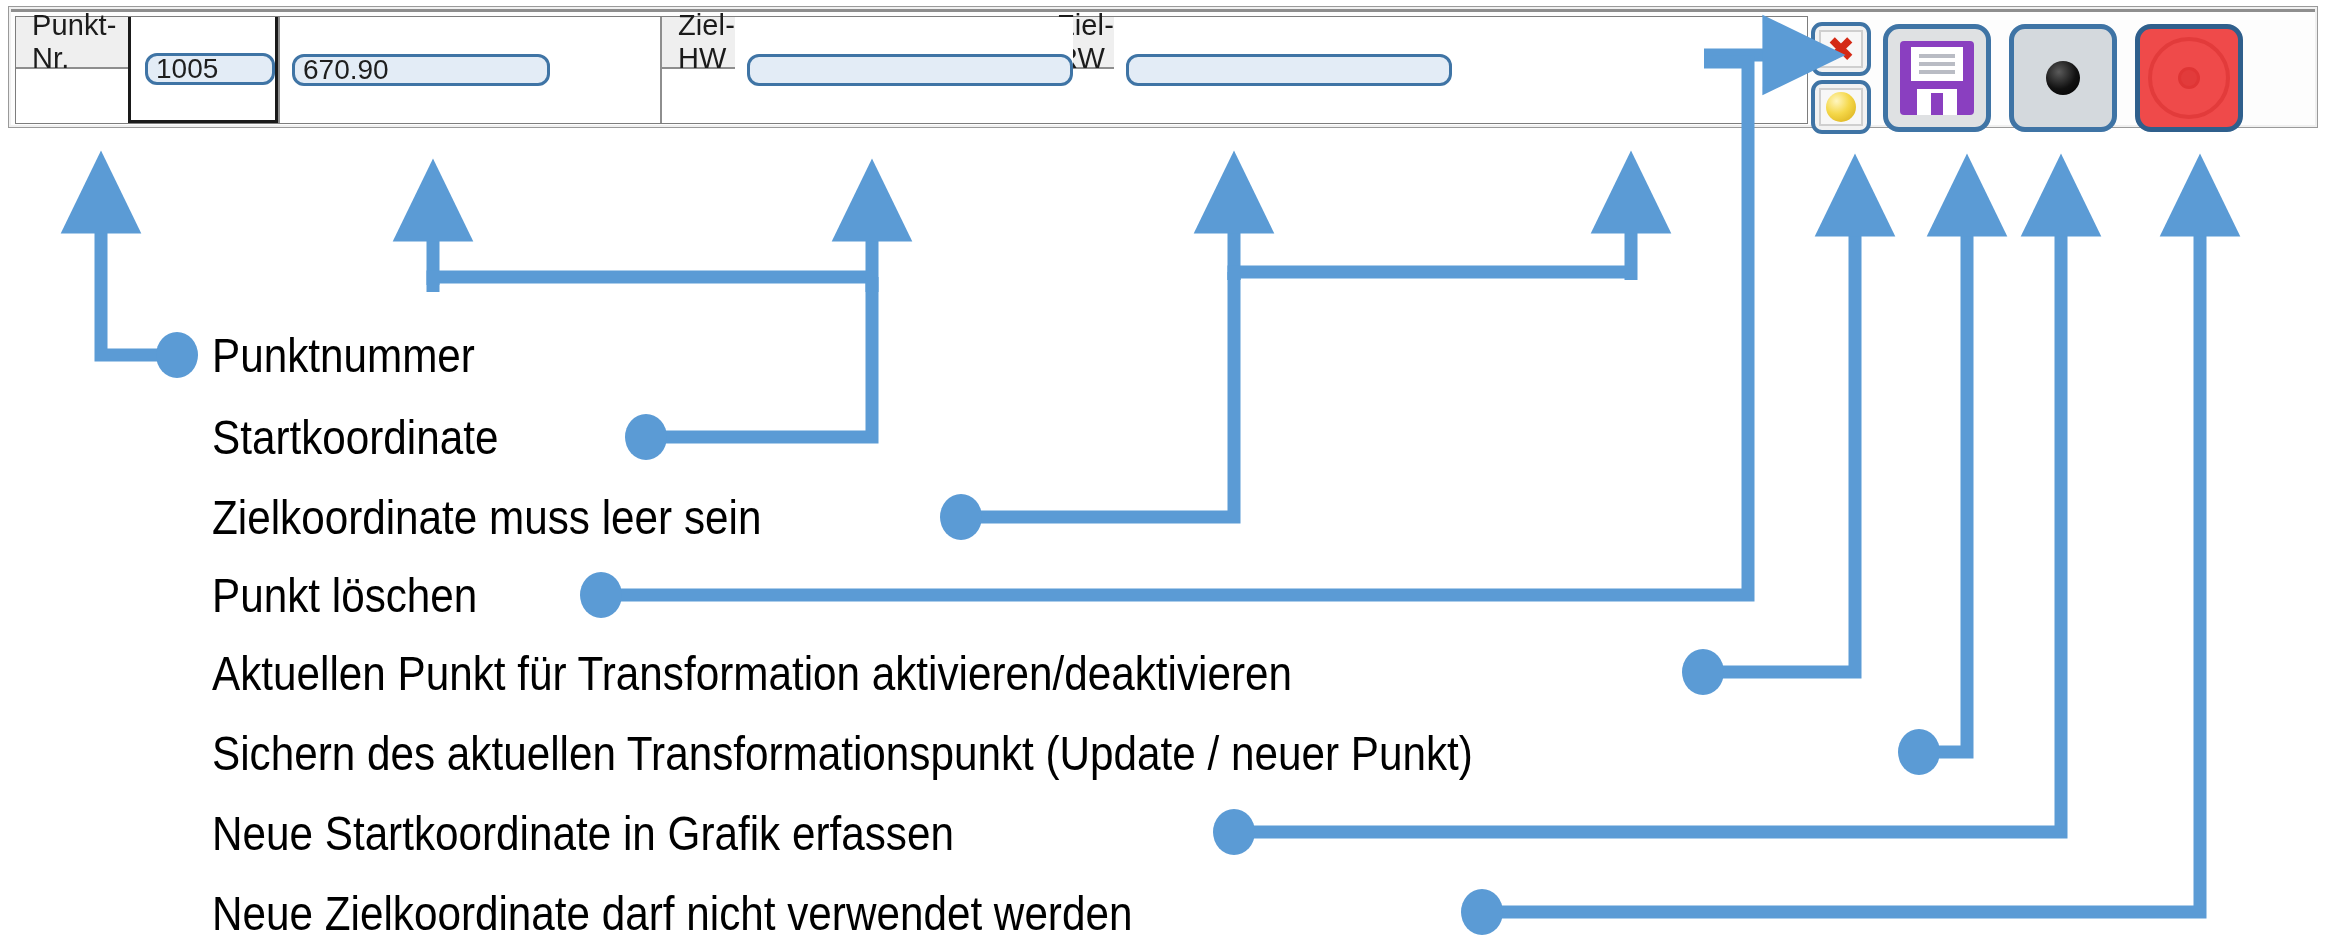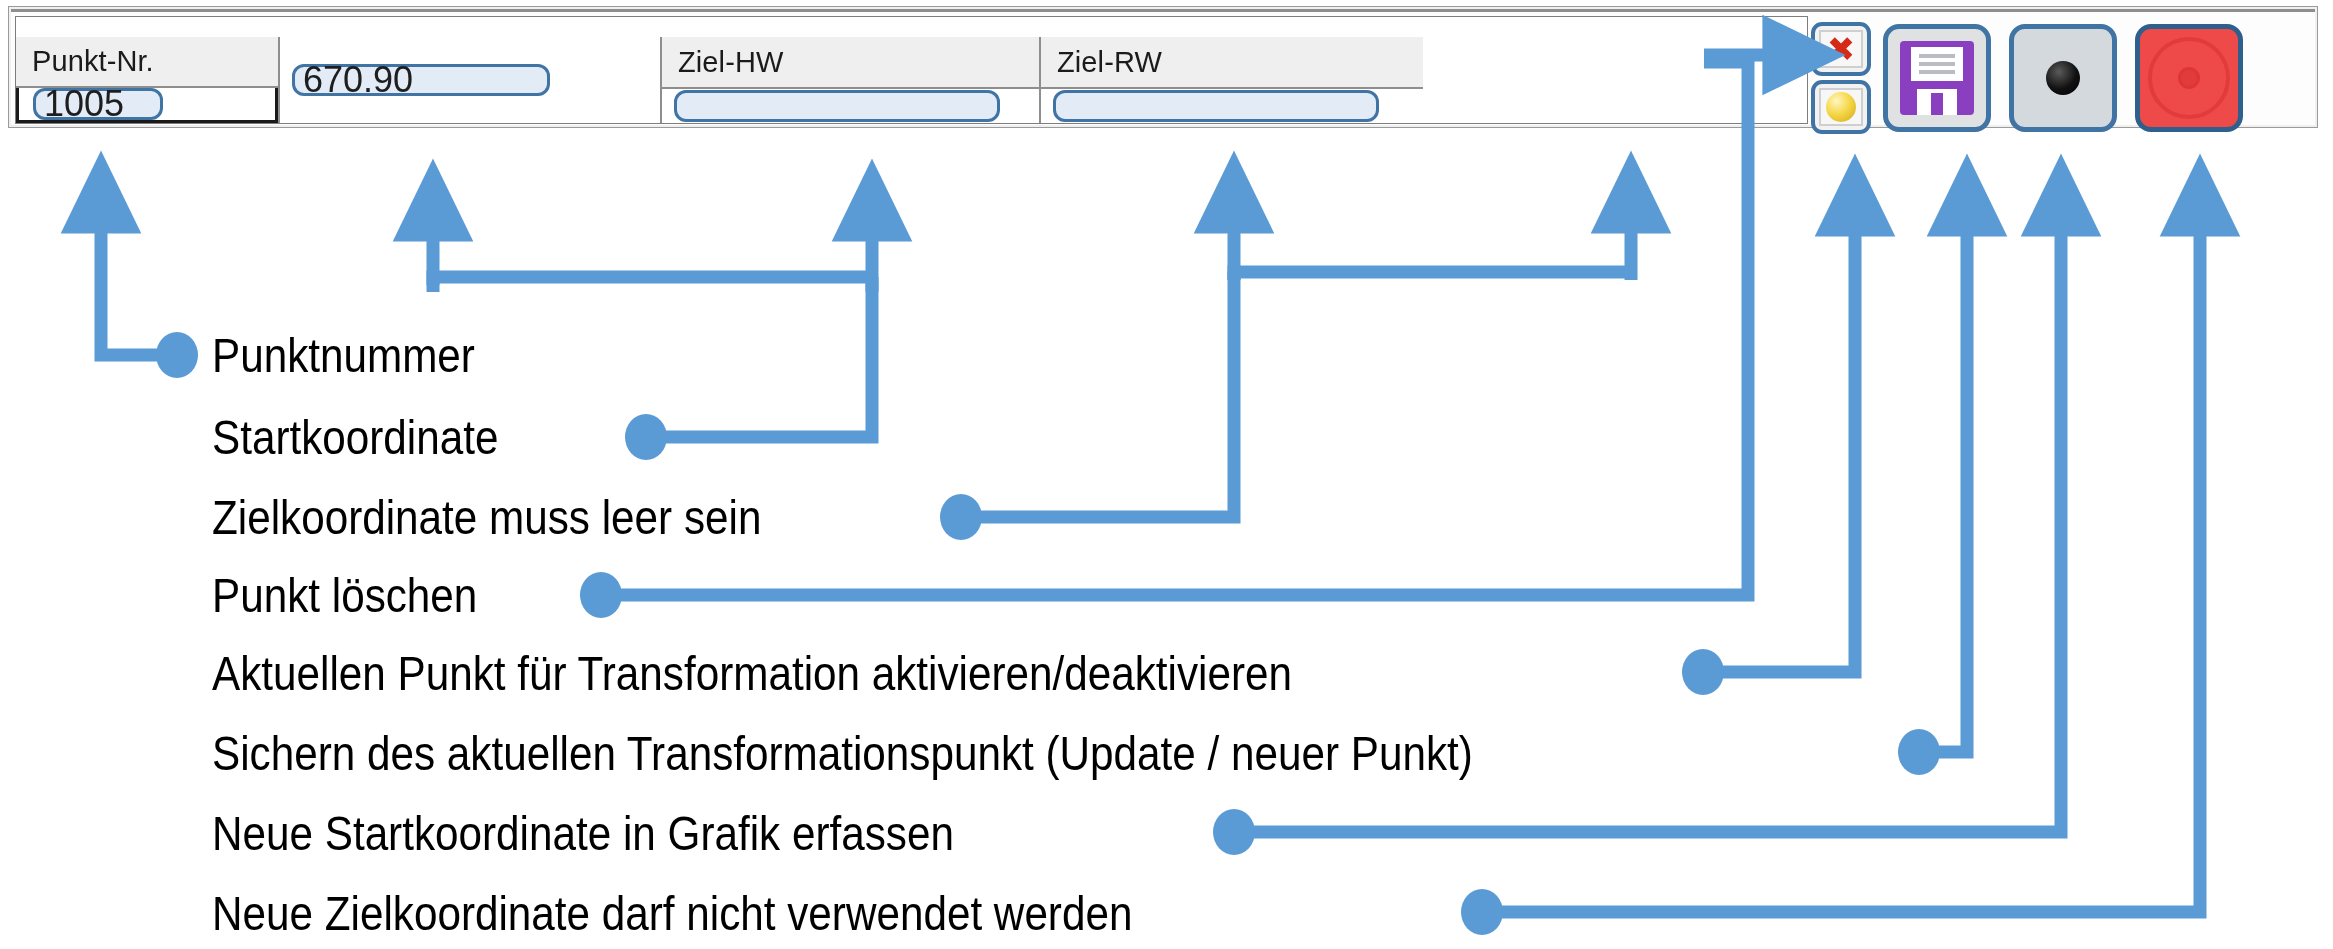--- a/index.html
+++ b/index.html
@@ -23,25 +23,24 @@
   }
 
   .grid{
     position:absolute;left:4px;top:4px;width:1793px;height:108px;
     display:flex;
     border:1px solid #7d7d7d;
     box-sizing:border-box;
     background:#ffffff;
   }
   .col{
-    display:flex;flex-direction:column;
+    display:flex;flex-direction:row;
     border-right:2px solid #8e8e8e;
     box-sizing:border-box;
     background:#ffffff;
-    margin-top:20px;
   }
   .col:last-child{border-right:none;}
   .col.c0{width:264px;}
   .col.c1{width:382px;}
   .col.c2{width:382px;}
   .col.c3{width:382px;}
   .col.c4{width:379px;}
 
   .hcell{
     height:52px;
@@ -65,21 +64,21 @@
   .col.c0 .dcell{border:3px solid #1a1a1a;border-top:none;}
 
   .field{
     background:#e3ecf6;
     border:3px solid #3f74a5;
     border-radius:12px;
     height:32px;
     display:flex;align-items:center;
     padding:0 8px;
     box-sizing:border-box;
-    font-size:36px;color:#1e1e1e;
+    font-size:28px;color:#1e1e1e;
     font-family:"Liberation Sans","DejaVu Sans",sans-serif;
   }
   .field.f0{width:130px;margin-left:2px;}
   .field.f1{width:258px;}
   .field.f2{width:258px;}
   .field.f3{width:326px;}
   .field.f4{width:326px;}
 
   
   .mini-stack{

